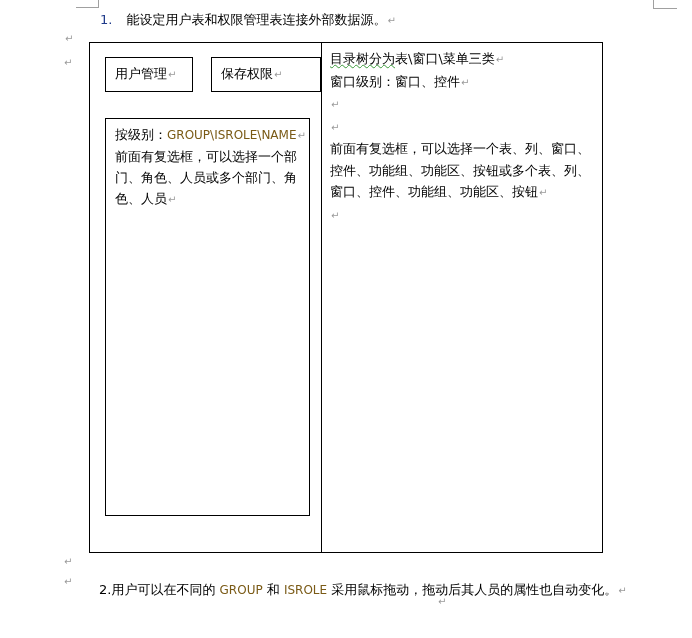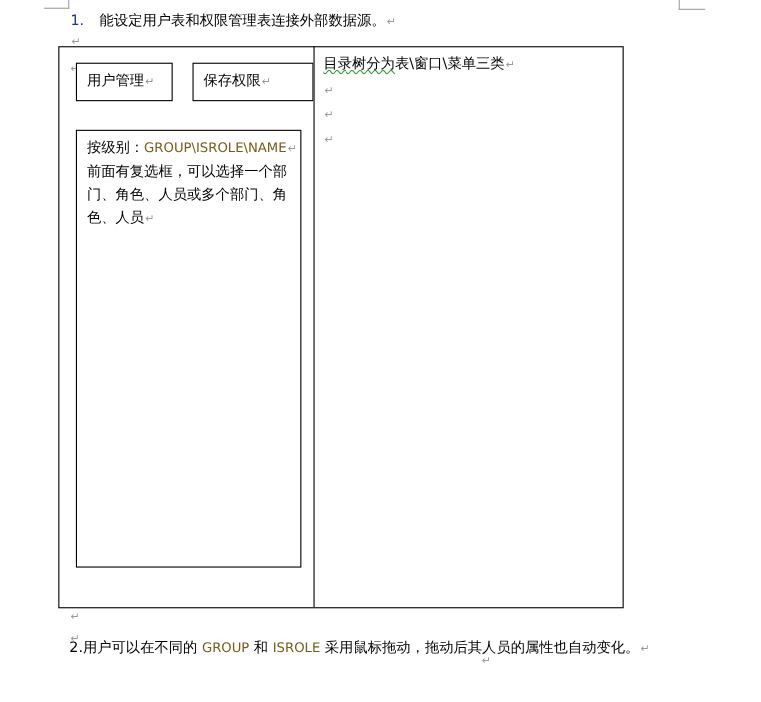--- a/index.html
+++ b/index.html
@@ -1,18 +1,18 @@
 <!DOCTYPE html>
 <html><head>
   <meta charset="utf-8">
   <style>
     html, body { margin: 0; padding: 0; background: #ffffff; }
     body { width: 692px; height: 638px; position: relative; overflow: hidden;
            font-family: "DejaVu Sans", sans-serif; color: #000; font-size: 13px; }
-    .abs { position: absolute; }
+    .abs { position: absolute; margin-left: 36px; }
     .mark { color: #9a9a9a; font-size: 10px; margin-left: 1px; }
     .corner-l { left: 40px; top: 0; width: 22px; height: 7px; border-right: 1px solid #a0a0a0; border-bottom: 1px solid #a0a0a0; }
     .corner-r { left: 617px; top: 0; width: 23px; height: 8px; border-left: 1px solid #a0a0a0; border-bottom: 1px solid #a0a0a0; }
     .line { white-space: nowrap; line-height: 21px; }
     .num { color: #1f3a8a; }
     .table-outer { left: 53px; top: 42px; width: 512px; height: 509px; border: 1px solid #000; }
     .divider { left: 285px; top: 42px; width: 1px; height: 510px; background: #000; }
     .btn { border: 1px solid #000; box-sizing: border-box; height: 35px; line-height: 31px; padding-left: 9px; font-size: 13px; background: #fff; }
     .inner-box { left: 69px; top: 118px; width: 203px; height: 396px; border: 1px solid #000; }
     .inner-text { padding: 5px 9px; line-height: 21px; font-size: 13px; }
@@ -46,22 +46,24 @@
 
 <div class="abs inner-box">
   <div class="inner-text">
     <div style="white-space:nowrap;"><span>按级别：</span><span class="latin">GROUP\ISROLE\NAME</span><span class="mark">↵</span></div>
     <div style="width:185px;"><span>前面有复选框，可以选择一个部门、角色、人员或多个部门、角色、人员</span><span class="mark">↵</span></div>
   </div>
 </div>
 
 <div class="abs right-text" style="width:266px;">
   <div style="white-space:nowrap;"><span class="squiggle">目录树分为</span><span>表\窗口\菜单三类</span><span class="mark">↵</span></div>
+  <div><span>窗口级别：窗口、控件</span><span class="mark">↵</span></div>
   <div><span class="mark">↵</span></div>
   <div><span class="mark">↵</span></div>
+  <div><span>前面有复选框，可以选择一个表、列、窗口、控件、功能组、功能区、按钮或多个表、列、窗口、控件、功能组、功能区、按钮</span><span class="mark">↵</span></div>
   <div><span class="mark">↵</span></div>
 </div>
 
 <span class="abs mark" style="left:63px; top:556px;">↵</span>
 <span class="abs mark" style="left:63px; top:576px;">↵</span>
 <span class="abs mark" style="left:437px; top:596px;">↵</span>
 
 <div class="abs line" style="left:63px; top:579px;">
   <span>2.用户可以在不同的 </span><span class="latin">GROUP</span><span> 和 </span><span class="latin">ISROLE</span><span> 采用鼠标拖动，拖动后其人员的属性也自动变化。</span><span class="mark">↵</span>
 </div>

